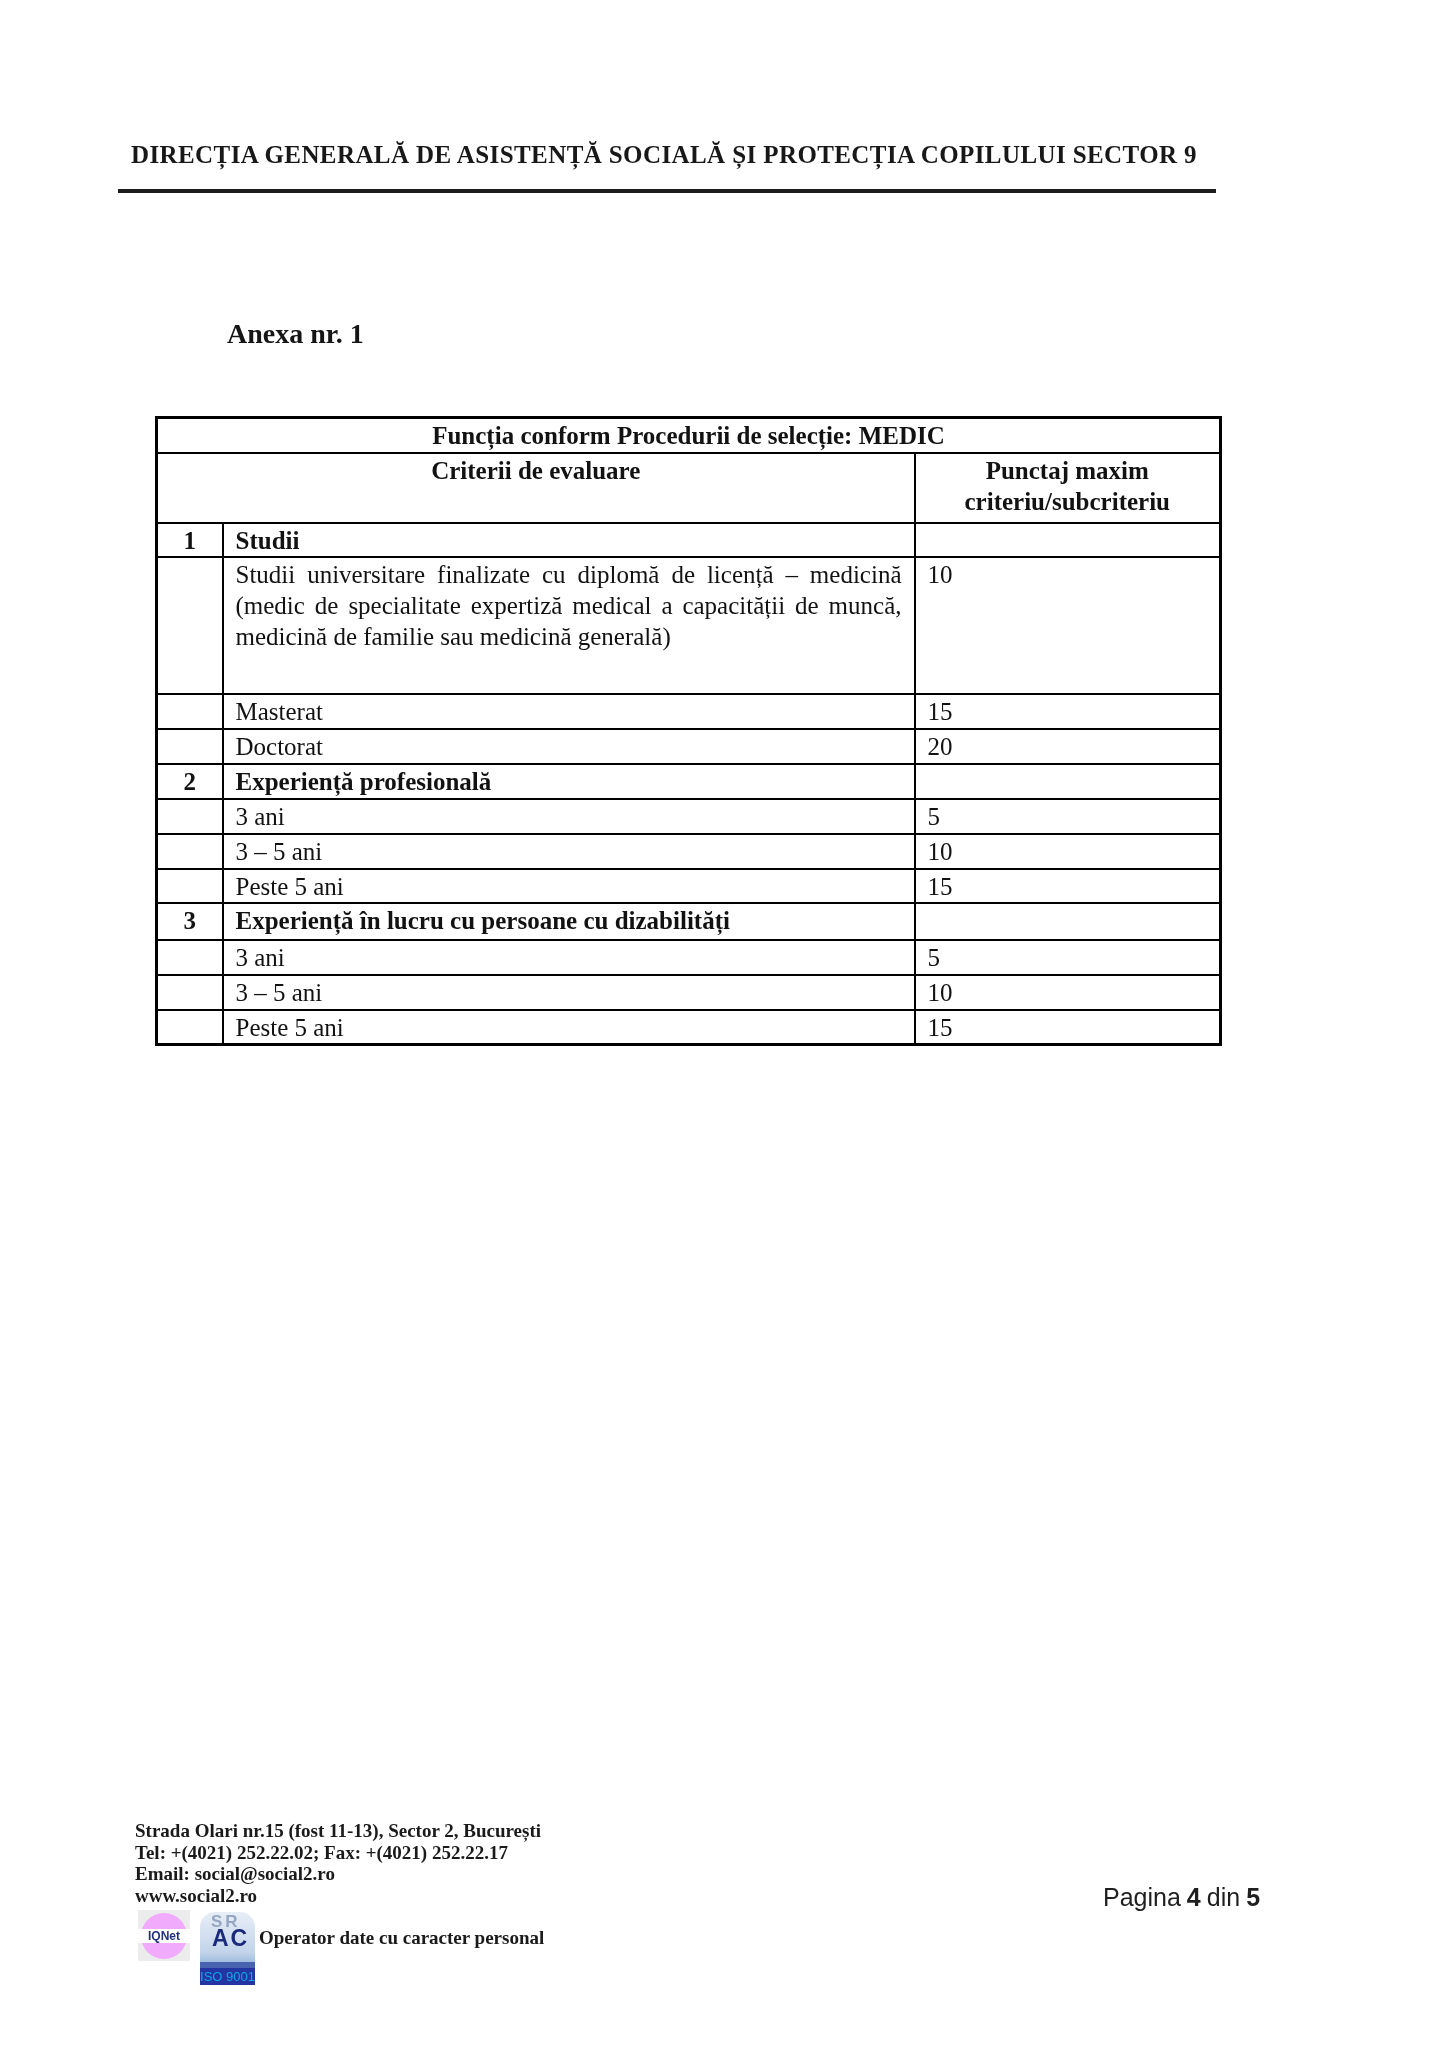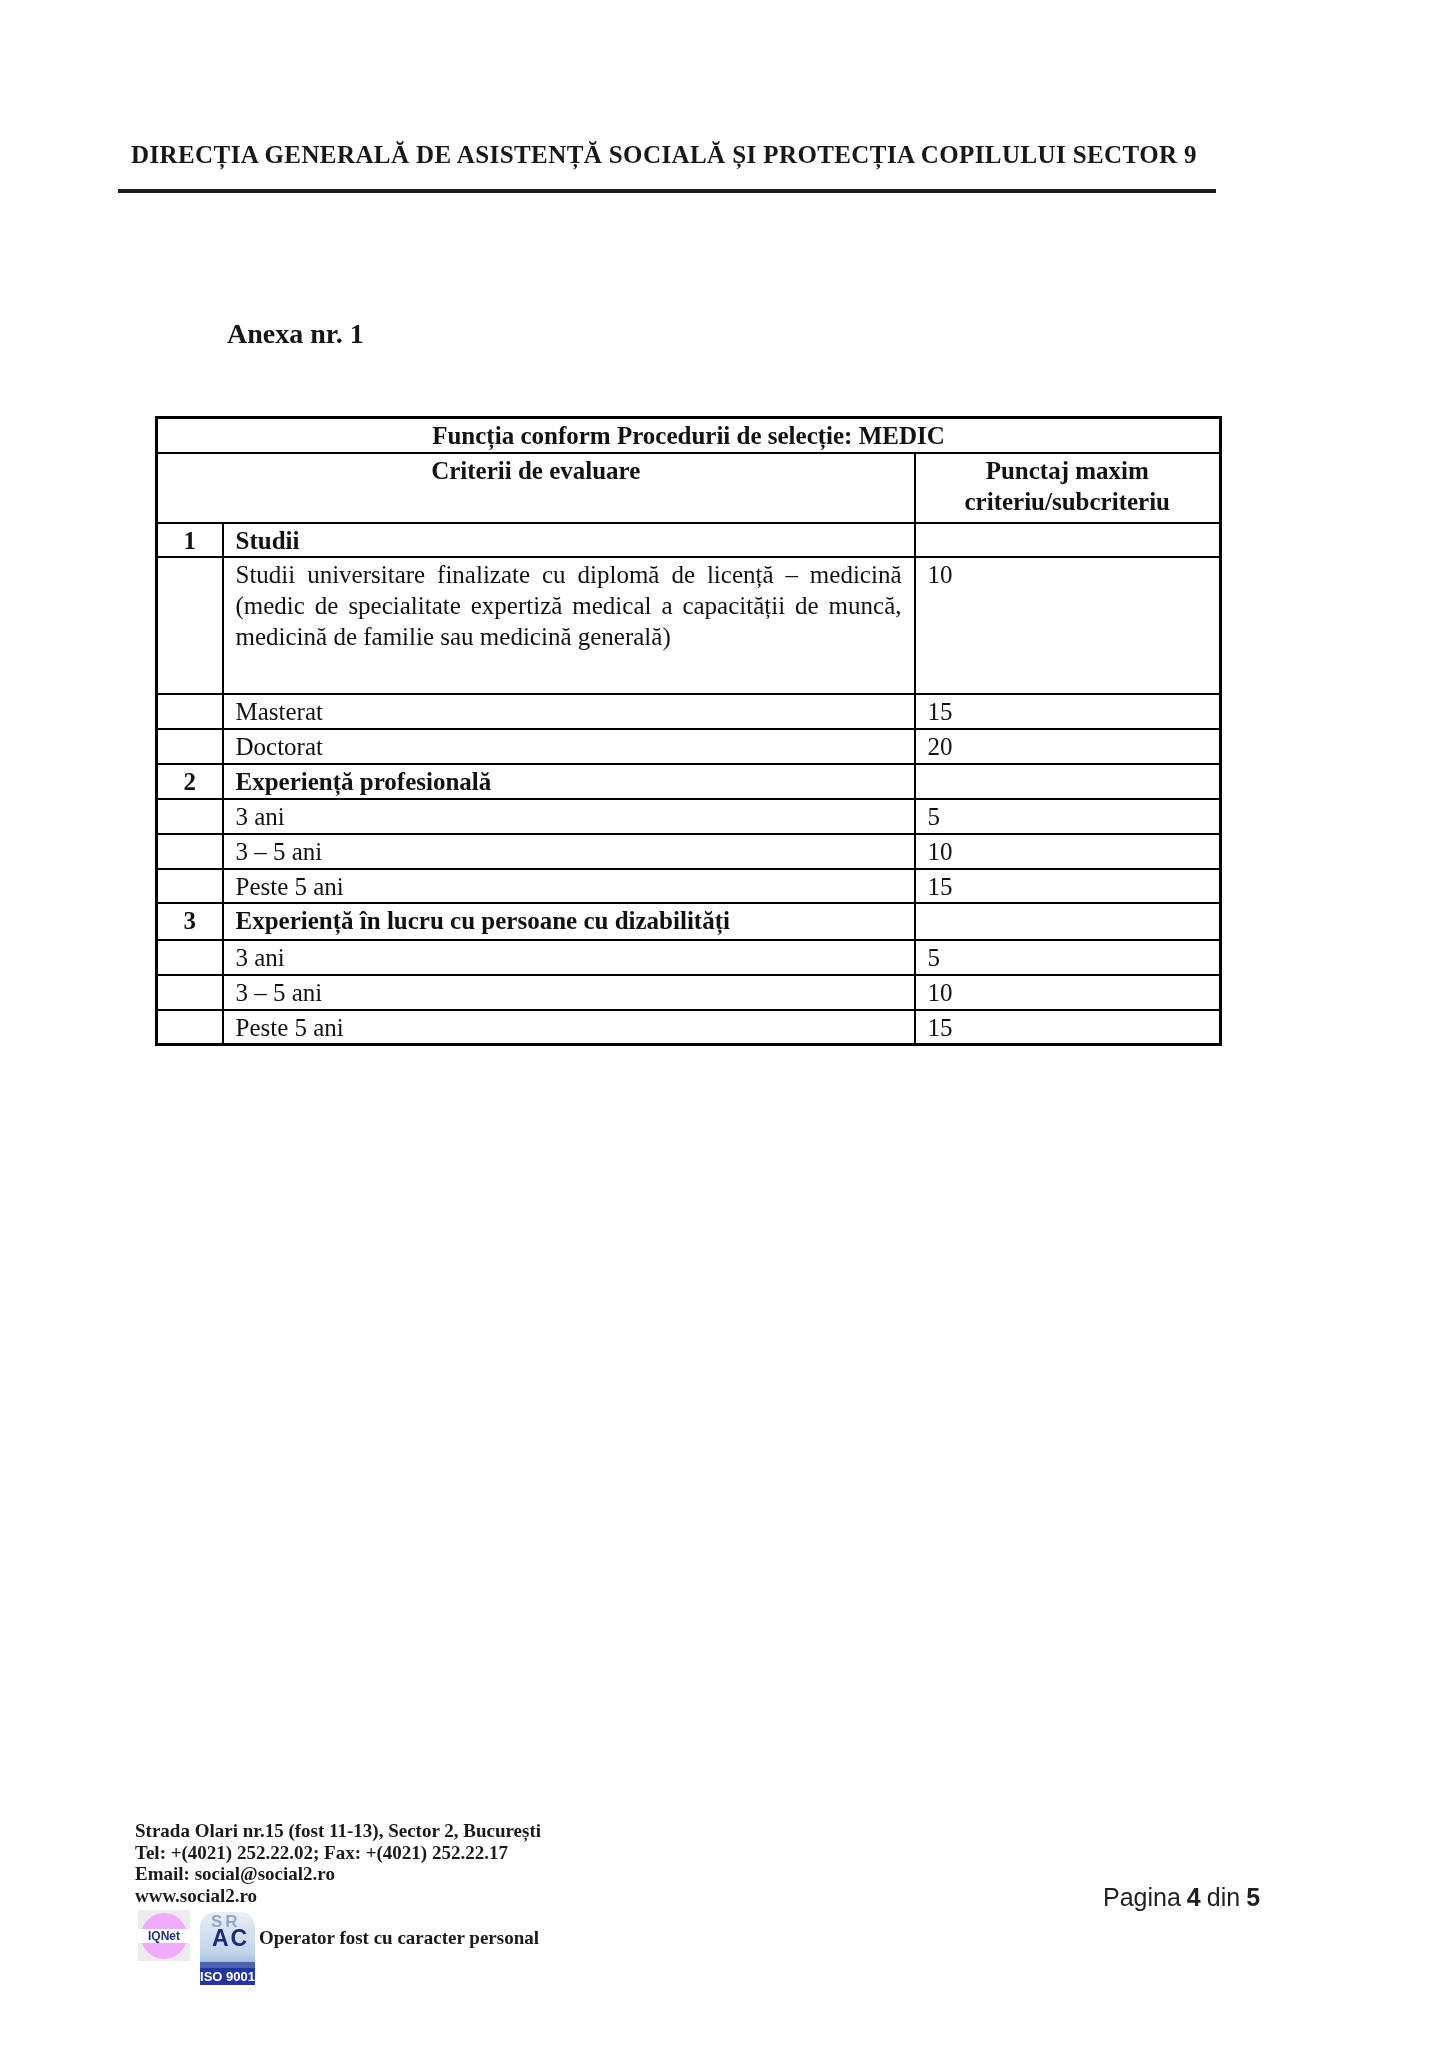--- a/index.html
+++ b/index.html
@@ -78,21 +78,21 @@
     font-family:"Liberation Sans","DejaVu Sans",sans-serif;
     font-size:23px;font-weight:bold;color:#1b2a7b;letter-spacing:2px;
   }
   #srac-strip{position:absolute;left:0;bottom:17px;width:100%;height:6px;background:#4a63b0;}
   #srac-iso{
     position:absolute;left:0;bottom:0;width:100%;height:17px;background:#2335a0;
     display:flex;align-items:center;justify-content:center;
   }
   #srac-iso span{
     font-family:"Liberation Sans","DejaVu Sans",sans-serif;
-    font-size:13px;font-weight:bold;color:#ffffff;white-space:nowrap;
+    font-size:13px;font-weight:normal;color:#0ea5e9;white-space:nowrap;
   }
   #operator-label{left:259px;top:1927px;font-size:19px;font-weight:bold;color:#1a1a1a;}
 
   #page-number{
     left:1103px;top:1883px;
     font-family:Liberation Sans, sans-serif;
     font-size:25px;color:#1f1f1f;white-space:nowrap;
   }
   #page-number .b{font-weight:bold;}
   #page-number span{margin-right:6px;}
@@ -201,17 +201,17 @@
 
 <div id="srac-logo">
   <span id="srac-sr">SR</span>
   <span id="srac-ac">AC</span>
   <div id="srac-strip"></div>
   <div id="srac-iso">
     <span>ISO 9001</span>
   </div>
 </div>
 
-<div class="abs" id="operator-label">Operator fost cu caracter personal</div>
+<div class="abs" id="operator-label">Operator date cu caracter personal</div>
 
 <div class="abs" id="page-number">
   <span>Pagina</span><span class="b">4</span><span>din</span><span class="b">5</span>
 </div>
 
 </body></html>

